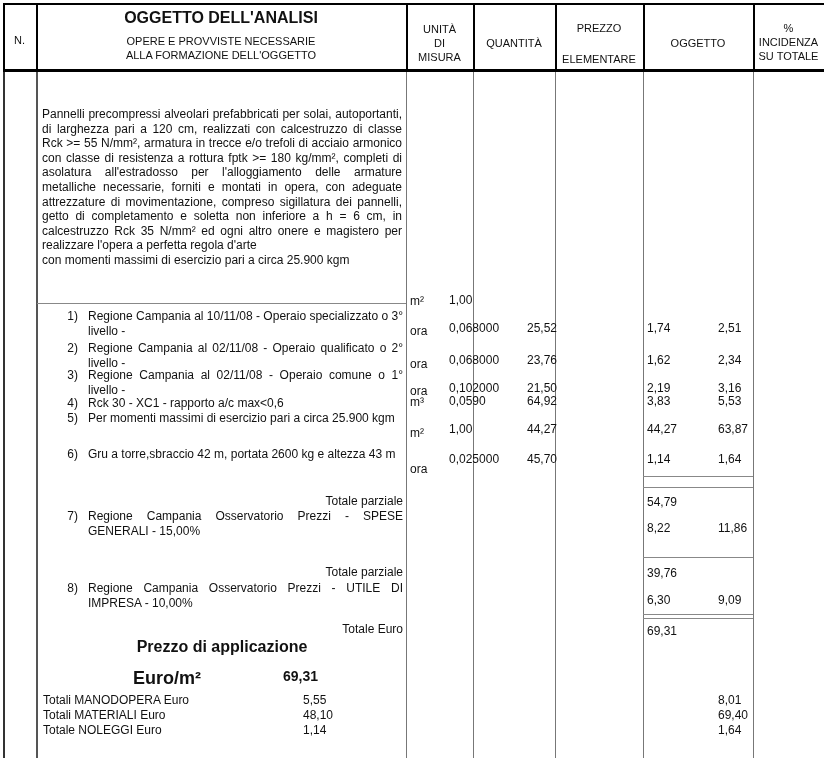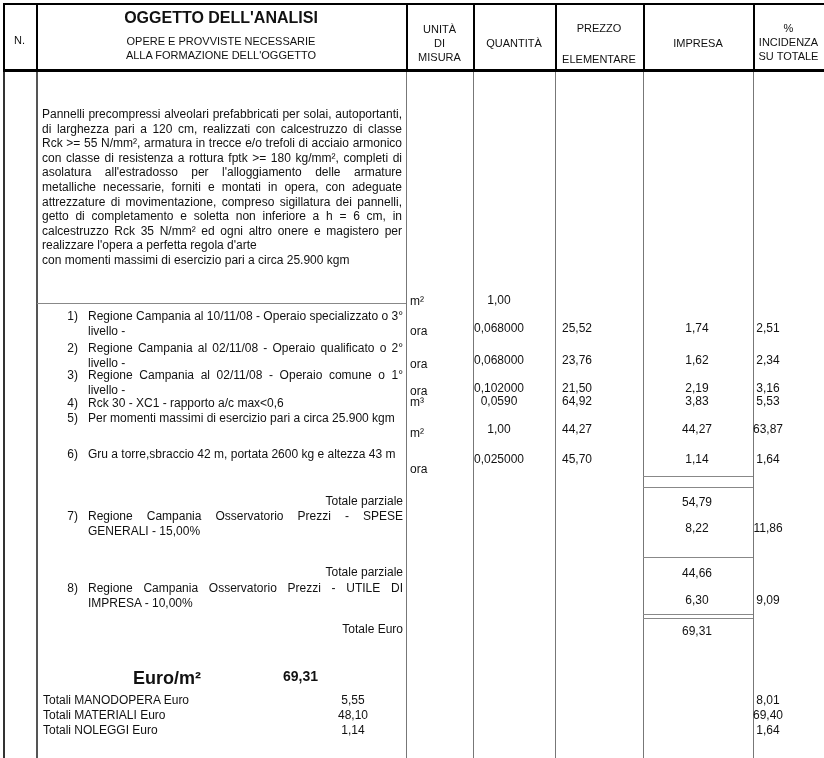--- a/index.html
+++ b/index.html
@@ -11,21 +11,21 @@
   .hl{position:absolute;background:#888;height:1px;}
   .hlk{position:absolute;background:#000;}
   .b{font-weight:bold;}
   .c{text-align:center;}
   .r{text-align:right;}
   .j{text-align:justify;}
   .small{font-size:11px;line-height:14px;}
   .lh{line-height:14.6px;}
   .num{width:30px;text-align:right;}
   .desc{width:315px;text-align:justify;line-height:14.6px;}
-  .qty{width:100px;text-align:center;}
+  .qty{width:100px;text-align:left;}
 </style>
 </head>
 <body>
 
 <div class="page">
 
   <div class="hlk" style="left:3px;top:3px;width:821px;height:2px;"></div>
   <div class="hlk" style="left:3px;top:69px;width:821px;height:3px;"></div>
 
   <div class="vlh" style="left:3px;top:3px;height:66px;"></div>
@@ -59,21 +59,21 @@
 
   <div class="abs c small" style="left:406px;top:22px;width:67px;">UNITÀ</div>
   <div class="abs c small" style="left:406px;top:36px;width:67px;">DI</div>
   <div class="abs c small" style="left:406px;top:50px;width:67px;">MISURA</div>
 
   <div class="abs c small" style="left:473px;top:36px;width:82px;">QUANTITÀ</div>
 
   <div class="abs c small" style="left:555px;top:21px;width:88px;">PREZZO</div>
   <div class="abs c small" style="left:555px;top:52px;width:88px;">ELEMENTARE</div>
 
-  <div class="abs c small" style="left:643px;top:36px;width:110px;">IMPRESA</div>
+  <div class="abs c small" style="left:643px;top:36px;width:110px;">OGGETTO</div>
 
   <div class="abs c small" style="left:753px;top:21px;width:71px;">%</div>
   <div class="abs c small" style="left:753px;top:35px;width:71px;">INCIDENZA</div>
   <div class="abs c small" style="left:753px;top:49px;width:71px;">SU TOTALE</div>
 
   <div class="abs lh" style="left:42px;top:107px;width:360px;">
     <div class="j">Pannelli precompressi alveolari prefabbricati per solai, autoportanti, di larghezza pari a 120 cm, realizzati con calcestruzzo di classe Rck &gt;= 55 N/mm², armatura in trecce e/o trefoli di acciaio armonico con classe di resistenza a rottura fptk &gt;= 180 kg/mm², completi di asolatura all'estradosso per l'alloggiamento delle armature metalliche necessarie, forniti e montati in opera, con adeguate attrezzature di movimentazione, compreso sigillatura dei pannelli, getto di completamento e soletta non inferiore a h = 6 cm, in calcestruzzo Rck 35 N/mm² ed ogni altro onere e magistero per realizzare l'opera a perfetta regola d'arte</div>
     <div>con momenti massimi di esercizio pari a circa 25.900 kgm</div>
   </div>
   <div class="abs" style="left:410px;top:294px;">m²</div>
@@ -129,38 +129,39 @@
 
   <div class="abs r" style="left:203px;top:494px;width:200px;">Totale parziale</div>
   <div class="abs qty" style="left:647px;top:495px;">54,79</div>
 
   <div class="abs num" style="left:48px;top:509px;">7)</div>
   <div class="abs desc" style="left:88px;top:509px;">Regione Campania Osservatorio Prezzi - SPESE GENERALI - 15,00%</div>
   <div class="abs qty" style="left:647px;top:521px;">8,22</div>
   <div class="abs qty" style="left:718px;top:521px;">11,86</div>
 
   <div class="abs r" style="left:203px;top:565px;width:200px;">Totale parziale</div>
-  <div class="abs qty" style="left:647px;top:566px;">44,66</div>
+  <div class="abs qty" style="left:647px;top:566px;">39,76</div>
 
   <div class="abs num" style="left:48px;top:581px;">8)</div>
   <div class="abs desc" style="left:88px;top:581px;">Regione Campania Osservatorio Prezzi - UTILE DI IMPRESA - 10,00%</div>
   <div class="abs qty" style="left:647px;top:593px;">6,30</div>
   <div class="abs qty" style="left:718px;top:593px;">9,09</div>
 
   <div class="abs r" style="left:203px;top:622px;width:200px;">Totale Euro</div>
   <div class="abs qty" style="left:647px;top:624px;">69,31</div>
 
+  <div class="abs c b" style="left:38px;top:638px;width:368px;font-size:16px;">Prezzo di applicazione</div>
   <div class="abs b" style="left:133px;top:668px;font-size:18px;">Euro/m²</div>
   <div class="abs b r" style="left:218px;top:668px;width:100px;font-size:14px;">69,31</div>
 
   <div class="abs" style="left:43px;top:693px;">Totali MANODOPERA Euro</div>
   <div class="abs qty" style="left:303px;top:693px;">5,55</div>
   <div class="abs qty" style="left:718px;top:693px;">8,01</div>
 
   <div class="abs" style="left:43px;top:708px;">Totali MATERIALI Euro</div>
   <div class="abs qty" style="left:303px;top:708px;">48,10</div>
   <div class="abs qty" style="left:718px;top:708px;">69,40</div>
 
-  <div class="abs" style="left:43px;top:723px;">Totali NOLEGGI Euro</div>
+  <div class="abs" style="left:43px;top:723px;">Totale NOLEGGI Euro</div>
   <div class="abs qty" style="left:303px;top:723px;">1,14</div>
   <div class="abs qty" style="left:718px;top:723px;">1,64</div>
 
 </div>
 
 </body></html>

